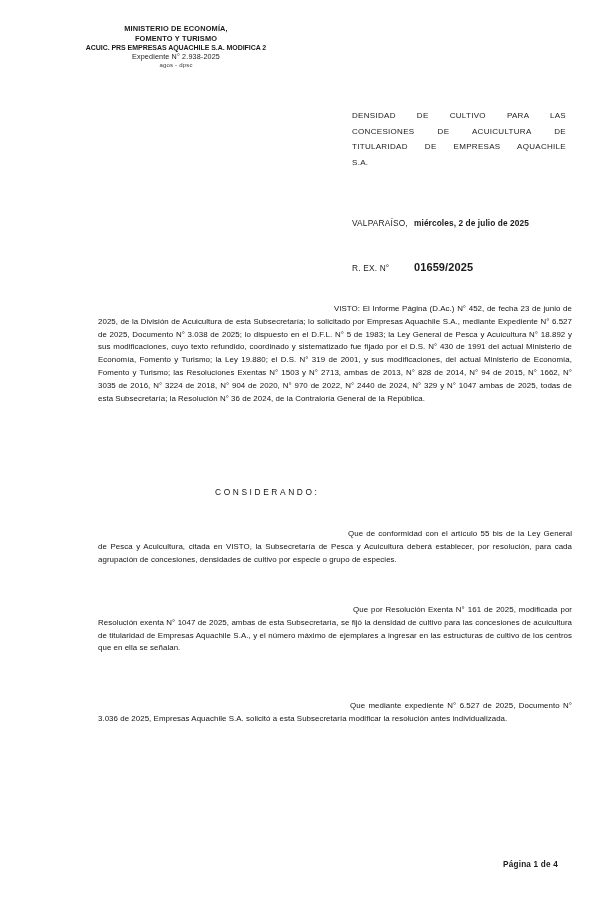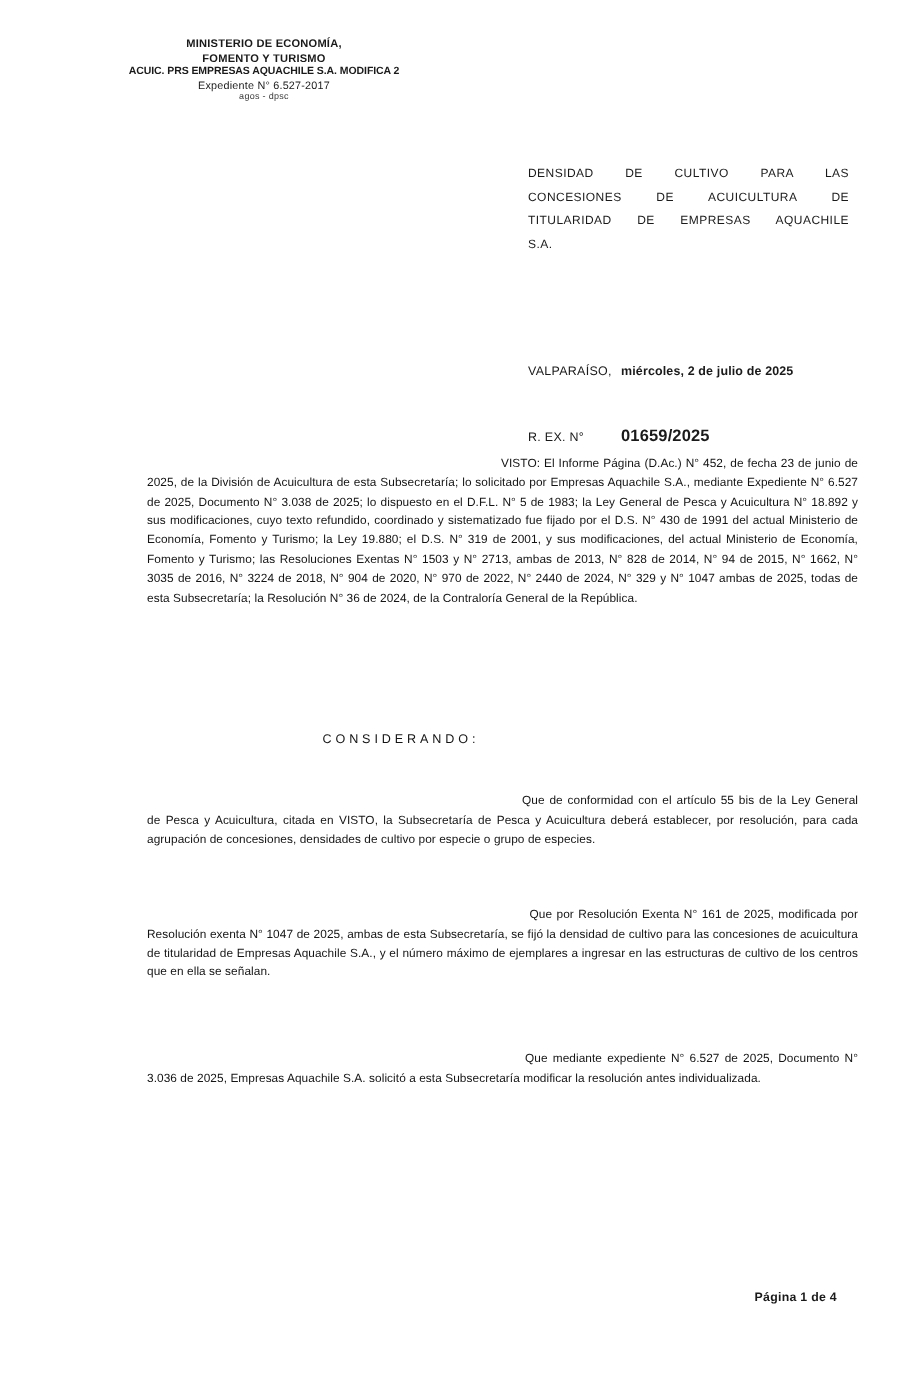--- a/index.html
+++ b/index.html
@@ -85,21 +85,20 @@
     color: #1a1a1a;
   }
   .meta-label {
     display: inline-block;
     letter-spacing: 0.2px;
   }
   .meta-value {
     display: inline-block;
     font-weight: 700;
     letter-spacing: 0.1px;
-    margin-top: 24px;
   }
   #date-row { left: 352px; top: 218px; }
   #date-row .meta-label { width: 62px; }
   #resnum-row { left: 352px; top: 261px; }
   #resnum-row .meta-label { width: 62px; }
   #resnum-row .meta-value { font-size: 11px; }
 
   
   .body-par {
     position: absolute;
@@ -149,21 +148,21 @@
 </style>
 </head>
 <body>
 
 <div class="page">
 
   <div class="letterhead">
     <div class="lh-line">MINISTERIO DE ECONOMÍA,</div>
     <div class="lh-line">FOMENTO Y TURISMO</div>
     <div class="lh-line wide">ACUIC. PRS EMPRESAS AQUACHILE S.A. MODIFICA 2</div>
-    <div class="lh-line small">Expediente N° 6.527-2017</div>
+    <div class="lh-line small">Expediente N° 2.938-2025</div>
     <div class="lh-line tiny">agos - dpsc</div>
   </div>
 
   <div class="title-block">
     <div>DENSIDAD DE CULTIVO PARA LAS</div>
     <div>CONCESIONES DE ACUICULTURA DE</div>
     <div>TITULARIDAD DE EMPRESAS AQUACHILE</div>
     <div class="last">S.A.</div>
   </div>
 

